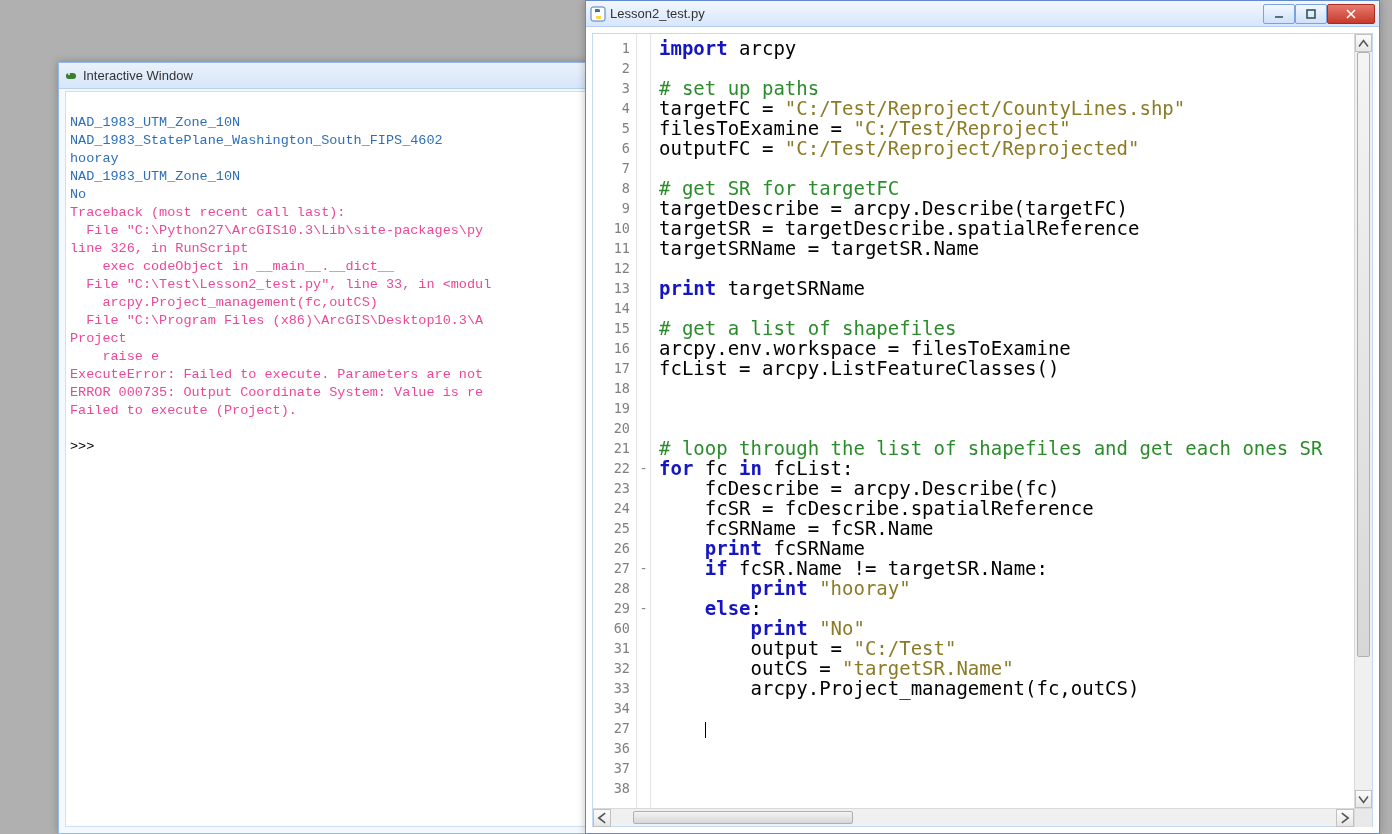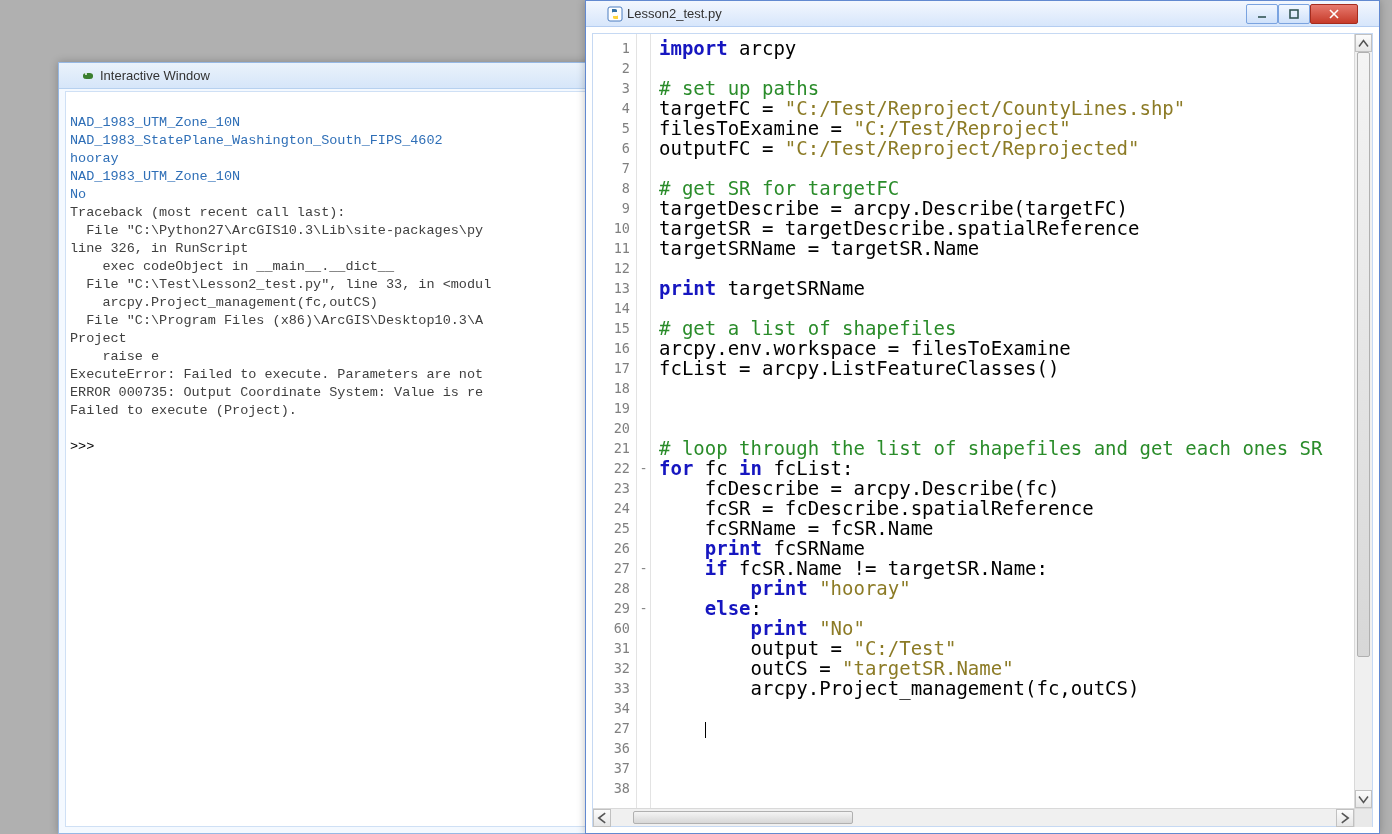--- a/index.html
+++ b/index.html
@@ -16,21 +16,21 @@
   .window {
     position: absolute;
     background: #fff;
     border: 1px solid #5a8ac6;
     box-shadow: 0 0 8px rgba(0,0,0,.25);
   }
   .titlebar {
     height: 26px;
     display: flex;
     align-items: center;
-    padding: 0 21px;
+    padding: 0 4px;
     font-size: 13px;
     color: #333;
   }
   
   #interactive {
     left: 58px;
     top: 62px;
     width: 572px;
     height: 772px;
     border-color: #96b8e4;
@@ -49,21 +49,21 @@
     background: #fff;
     border: 1px solid #cfe0f5;
     padding: 22px 4px;
     font-family: Consolas, "Courier New", monospace;
     font-size: 13.5px;
     line-height: 18px;
     white-space: pre;
     overflow: hidden;
   }
   .con-blue  { color: #2f6fb7; }
-  .con-red   { color: #404040; }
+  .con-red   { color: #ec4899; }
   .con-black { color: #000; }
 
   
   #editor {
     left: 585px;
     top: 0;
     width: 795px;
     height: 834px;
     border-color: #6289d0;
   }

